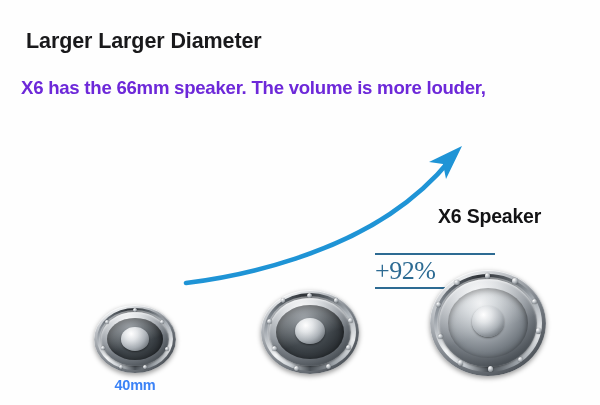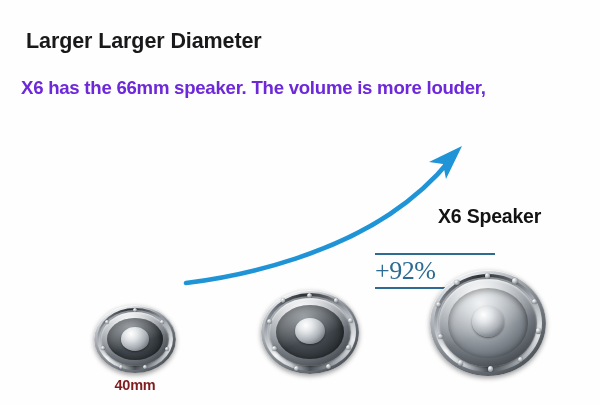--- a/index.html
+++ b/index.html
@@ -159,21 +159,21 @@
   
   #spk-small { left: 94px;  top: 305px; width: 82px;  height: 68px; }
   #spk-mid   { left: 261px; top: 290px; width: 98px;  height: 84px; }
   #spk-large { left: 430px; top: 270px; width: 116px; height: 106px; }
 
   
   .size-label {
     position: absolute;
     font-size: 14.5px;
     font-weight: bold;
-    color: #7f1d1d;
+    color: #3b82f6;
     letter-spacing: -0.2px;
     text-align: center;
     white-space: nowrap;
   }
   #lbl-small { left: 94px;  top: 377px; width: 82px; }
   #lbl-mid   { left: 261px; top: 377px; width: 98px; }
   #lbl-large { left: 430px; top: 377px; width: 116px; }
 </style>
 </head>
 <body>

